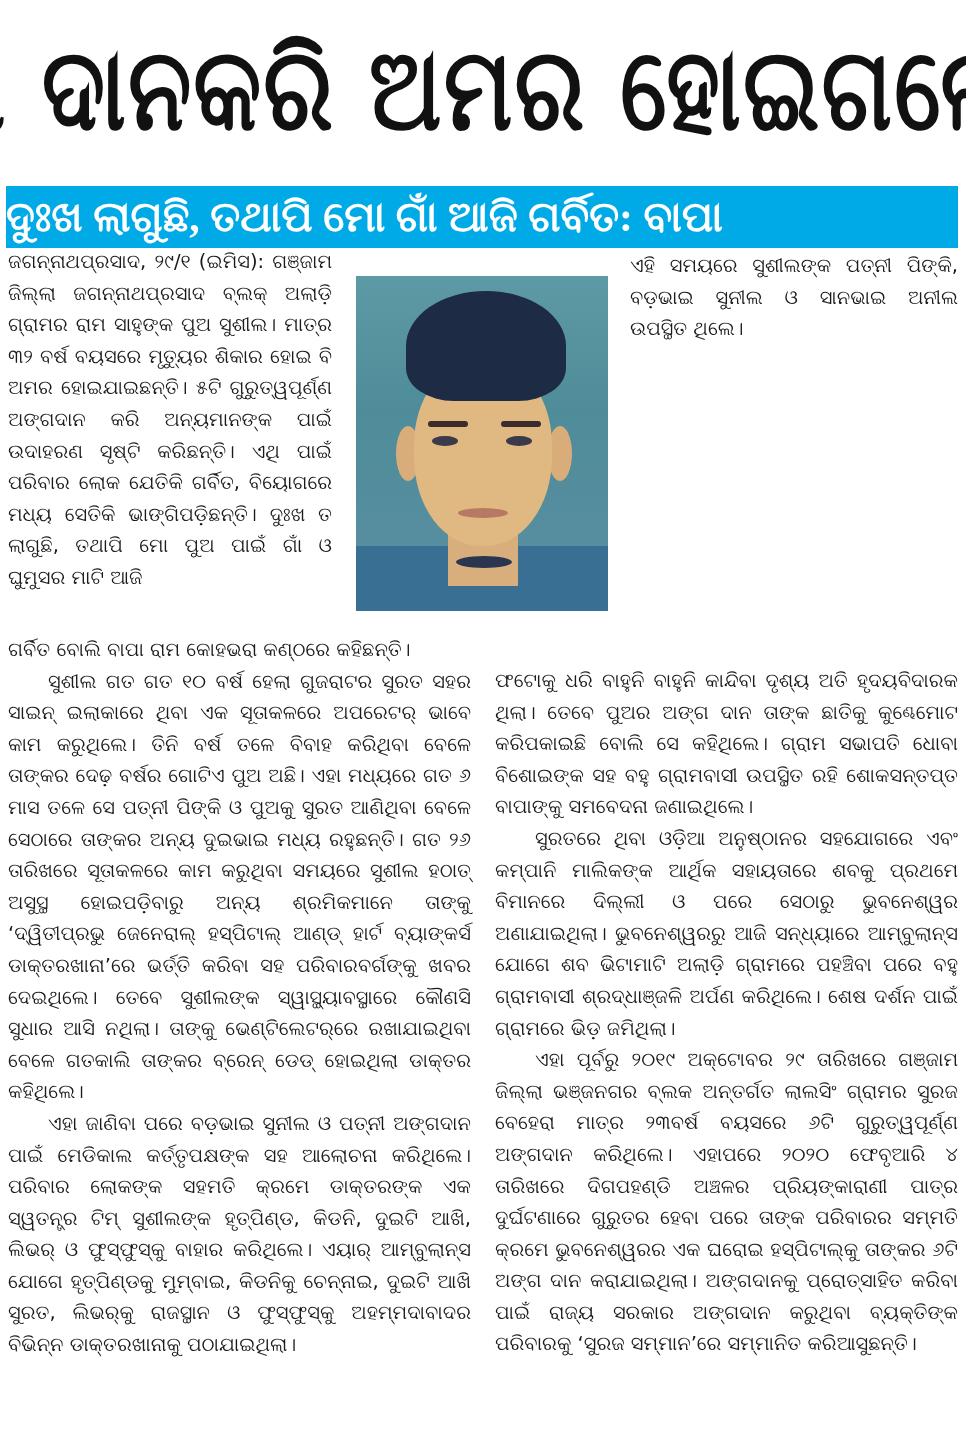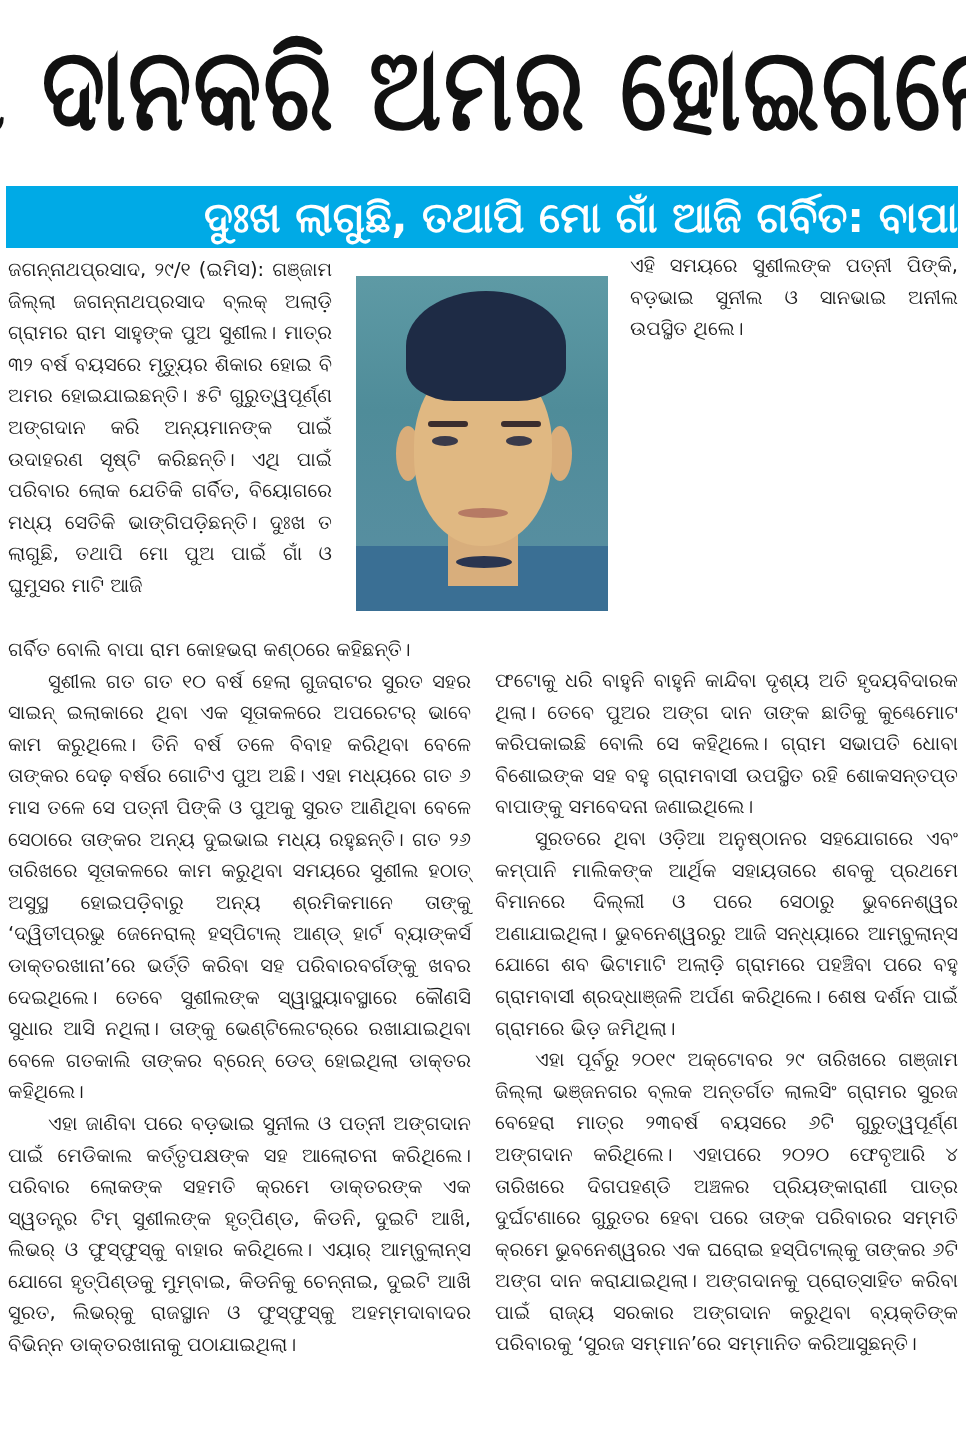--- a/index.html
+++ b/index.html
@@ -3,26 +3,26 @@
 <meta charset="utf-8">
 <style>
   html, body { margin: 0; padding: 0; background: #ffffff; }
   body { width: 966px; height: 1451px; position: relative; overflow: hidden;
          font-family: "DejaVu Sans", sans-serif; color: #1a1a1a; }
   .headline { position: absolute; left: 0; top: 10px; width: 966px; height: 160px;
               display: flex; align-items: center; justify-content: center;
               font-size: 92px; font-weight: bold; letter-spacing: 2px; color: #111;
               transform: scaleY(1.25); white-space: nowrap; }
   .banner { position: absolute; left: 6px; top: 186px; width: 952px; height: 62px;
-            background: #00aae6; display: flex; align-items: center; justify-content: flex-end; }
+            background: #00aae6; display: flex; align-items: center; justify-content: flex-start; font-family: Liberation Serif, serif; }
   .banner span { color: #fff; font-size: 42px; font-weight: bold; white-space: nowrap; }
   .col { position: absolute; font-size: 19.5px; line-height: 31.6px; text-align: justify; }
   .col p { margin: 0; }
   .indent { text-indent: 40px; }
-  .col1 { left: 8px; top: 254px; width: 324px; }
+  .col1 { left: 8px; top: 246px; width: 324px; }
   .col1b { left: 8px; top: 634px; width: 463px; }
   .col3 { left: 630px; top: 250px; width: 328px; }
   .col3b { left: 495px; top: 665px; width: 463px; }
   .photo { position: absolute; left: 356px; top: 276px; width: 252px; height: 335px;
            background: linear-gradient(180deg, #5e9aa5 0%, #4f8c99 40%, #5a8fa3 100%); overflow: hidden; }
   .hair { position: absolute; left: 50px; top: 15px; width: 160px; height: 110px; background: #1e2b45;
           border-radius: 50% 50% 30% 30%; }
   .face { position: absolute; left: 58px; top: 85px; width: 138px; height: 185px; background: #e0b882;
           border-radius: 45% 45% 48% 48%; }
   .ear-l { position: absolute; left: 40px; top: 150px; width: 24px; height: 55px; background: #d9ad7a; border-radius: 50%; }

